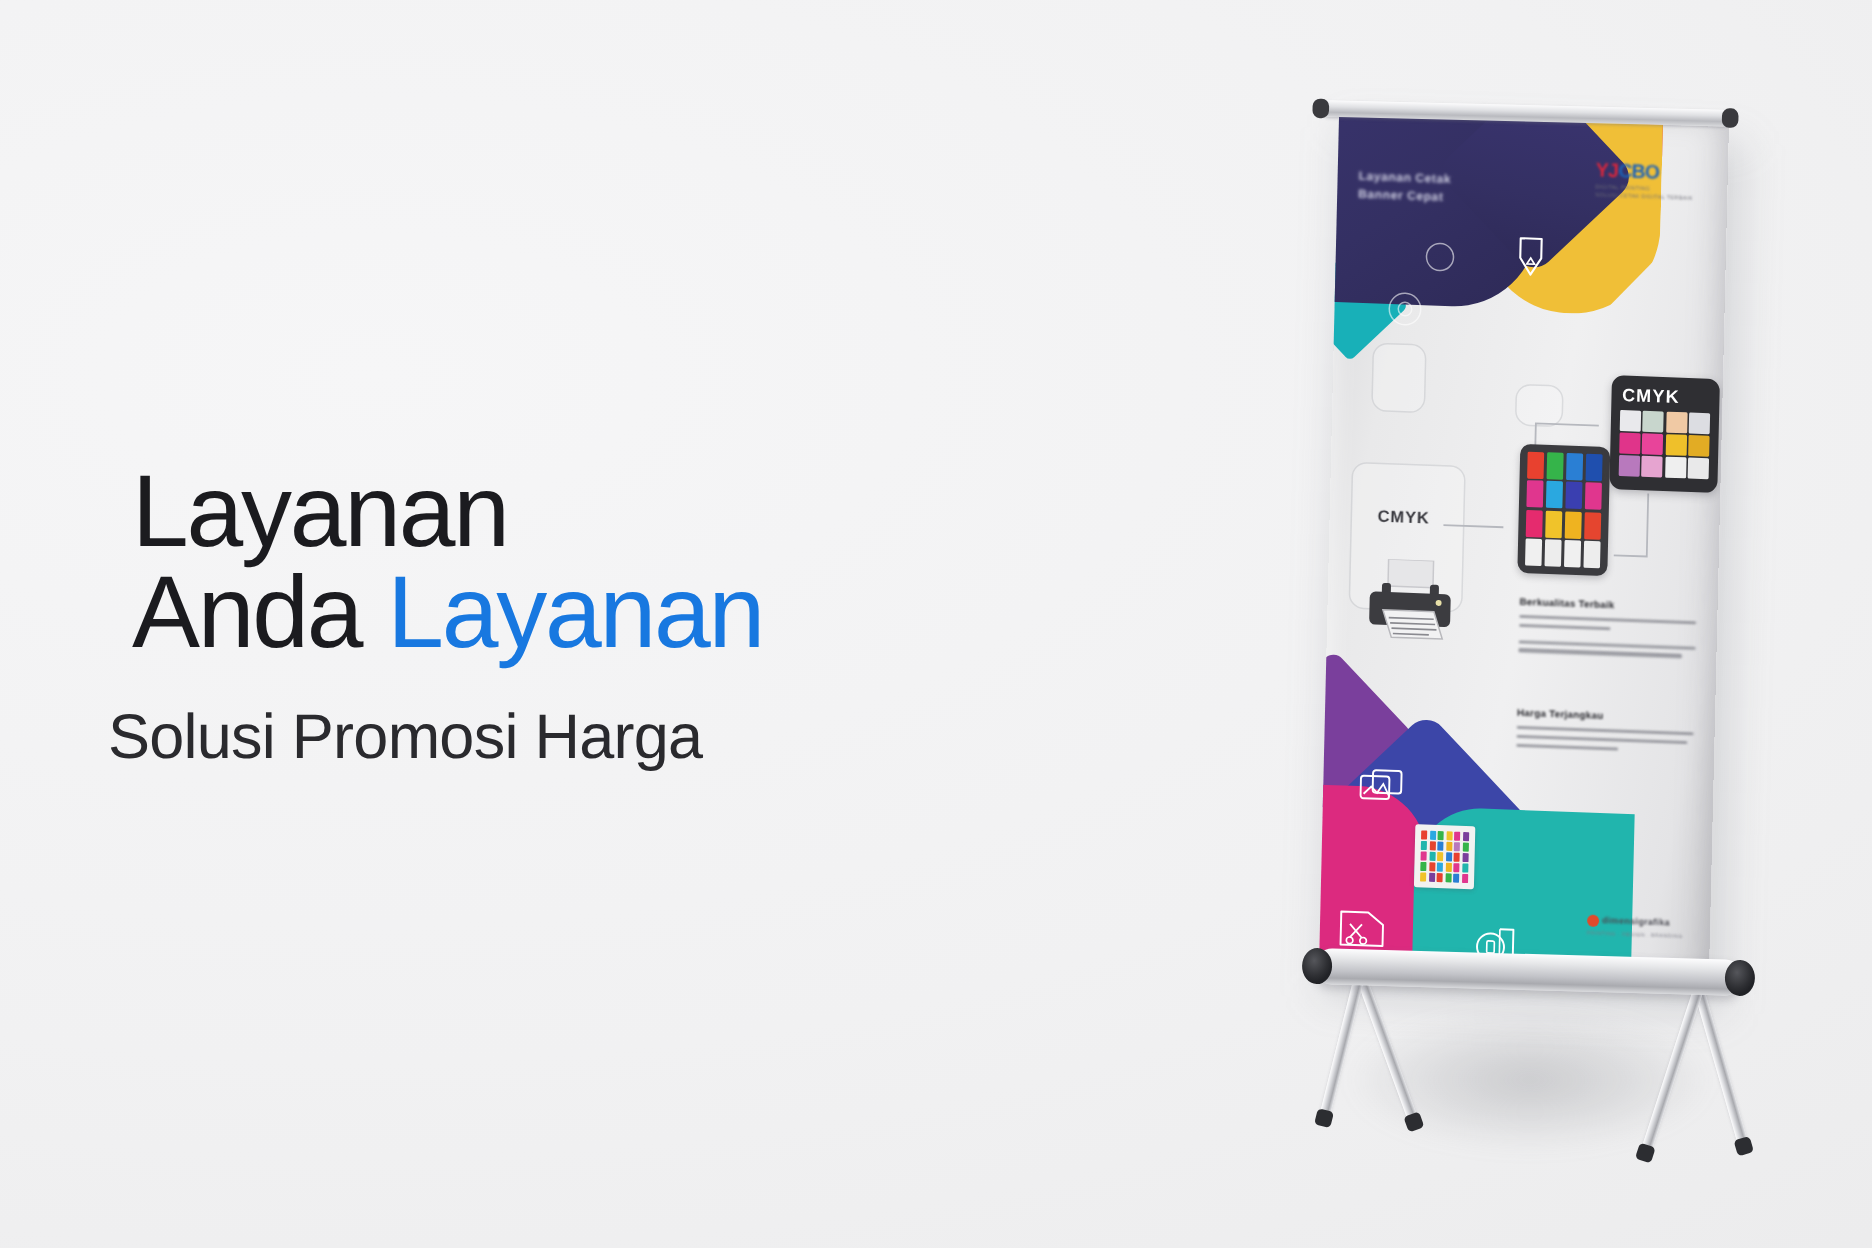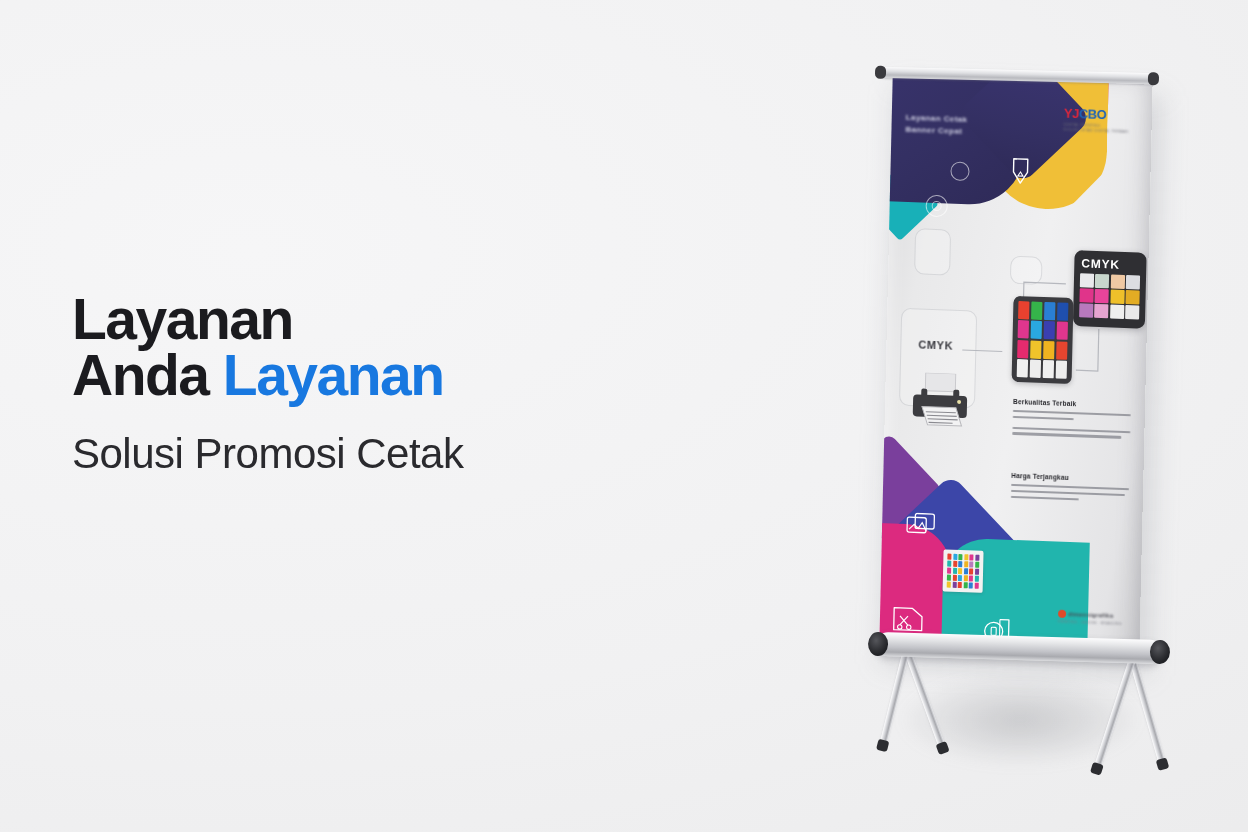--- a/index.html
+++ b/index.html
@@ -24,24 +24,24 @@
   }
 
   
   .copy {
     position: absolute;
     left: 72px;
     top: 292px;
     width: 640px;
   }
   .headline {
-    margin: 0;
-    font-size: 57px;
+    margin: 16px;
+    font-size: 68px;
     line-height: 0.98;
-    font-weight: bold;
+    font-weight: normal;
     letter-spacing: -1.5px;
     color: #1b1b1f;
   }
   .headline .line {
     display: block;
     white-space: nowrap;
   }
   .headline .accent {
     color: #1878e0;
   }
@@ -456,21 +456,21 @@
 </head>
 <body>
 
 <div id="scene">
 
   <div class="copy">
     <h1 class="headline">
       <span class="line">Layanan</span>
       <span class="line"><span>Anda </span><span class="accent">Layanan</span></span>
     </h1>
-    <p class="subhead">Solusi Promosi Cetak</p>
+    <p class="subhead">Solusi Promosi Harga</p>
   </div>
 
   <div id="rollup">
 
     <div class="floor-shadow"></div>
     <div class="banner-shadow"></div>
 
     <div class="banner-face">
 
       <div class="shape teal-wedge"></div>

